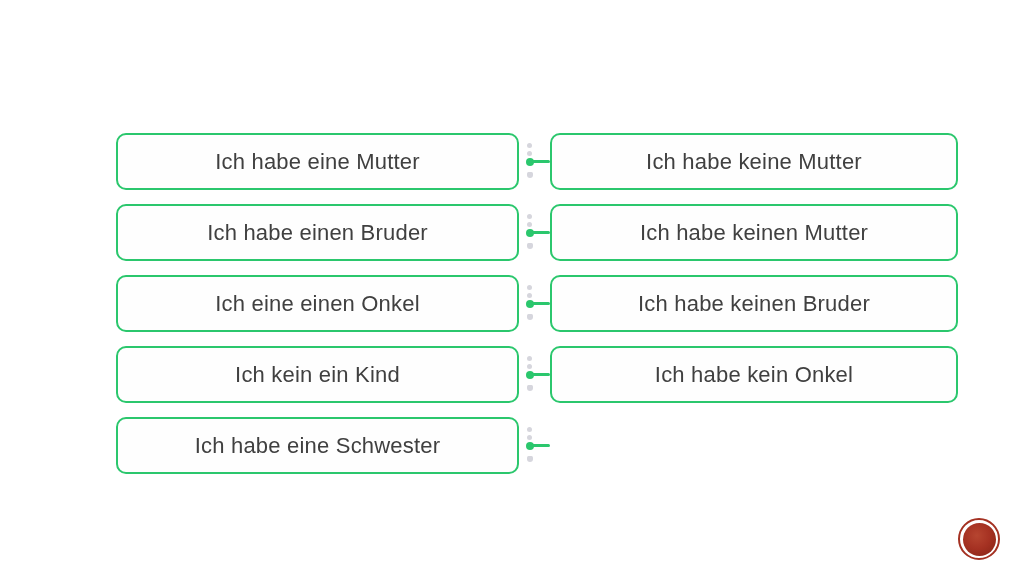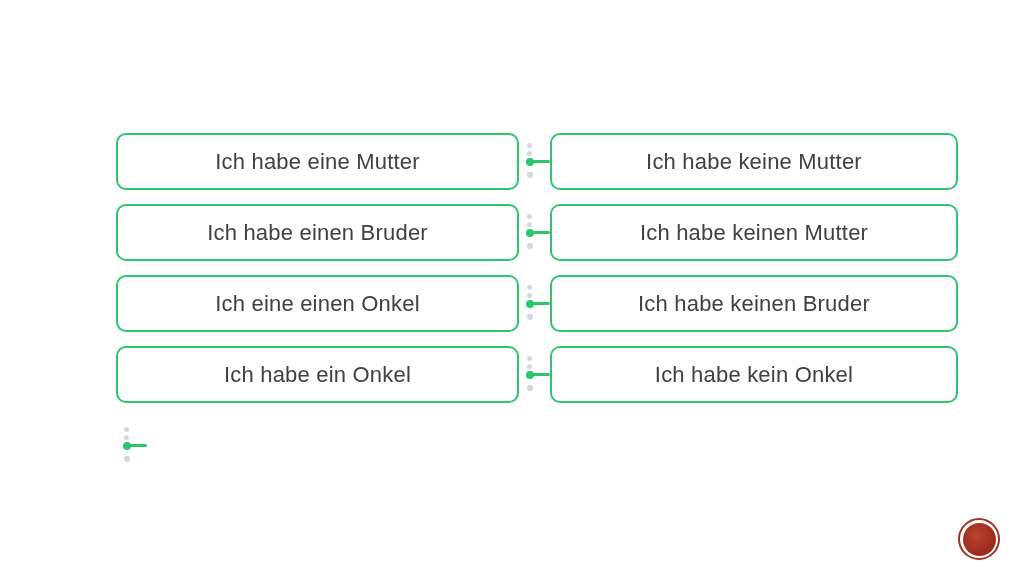--- a/index.html
+++ b/index.html
@@ -141,35 +141,38 @@
         <span class="dot small d4"></span>
         <span class="link-line"></span>
       </div>
       <div class="card right">
         <span>Ich habe keinen Bruder</span>
       </div>
     </div>
 
     <div class="row">
       <div class="card left">
-        <span>Ich habe ein Onkel</span>
+        <span>Ich kein ein Kind</span>
       </div>
       <div class="connector">
         <span class="dot small d1"></span>
         <span class="dot small d2"></span>
         <span class="dot green"></span>
         <span class="dot small d4"></span>
         <span class="link-line"></span>
       </div>
       <div class="card right">
         <span>Ich habe kein Onkel</span>
       </div>
     </div>
 
     <div class="row">
+      <div class="card left">
+        <span>Ich habe eine Schwester</span>
+      </div>
       <div class="connector">
         <span class="dot small d1"></span>
         <span class="dot small d2"></span>
         <span class="dot green"></span>
         <span class="dot small d4"></span>
         <span class="link-line"></span>
       </div>
     </div>
 
   </div>

